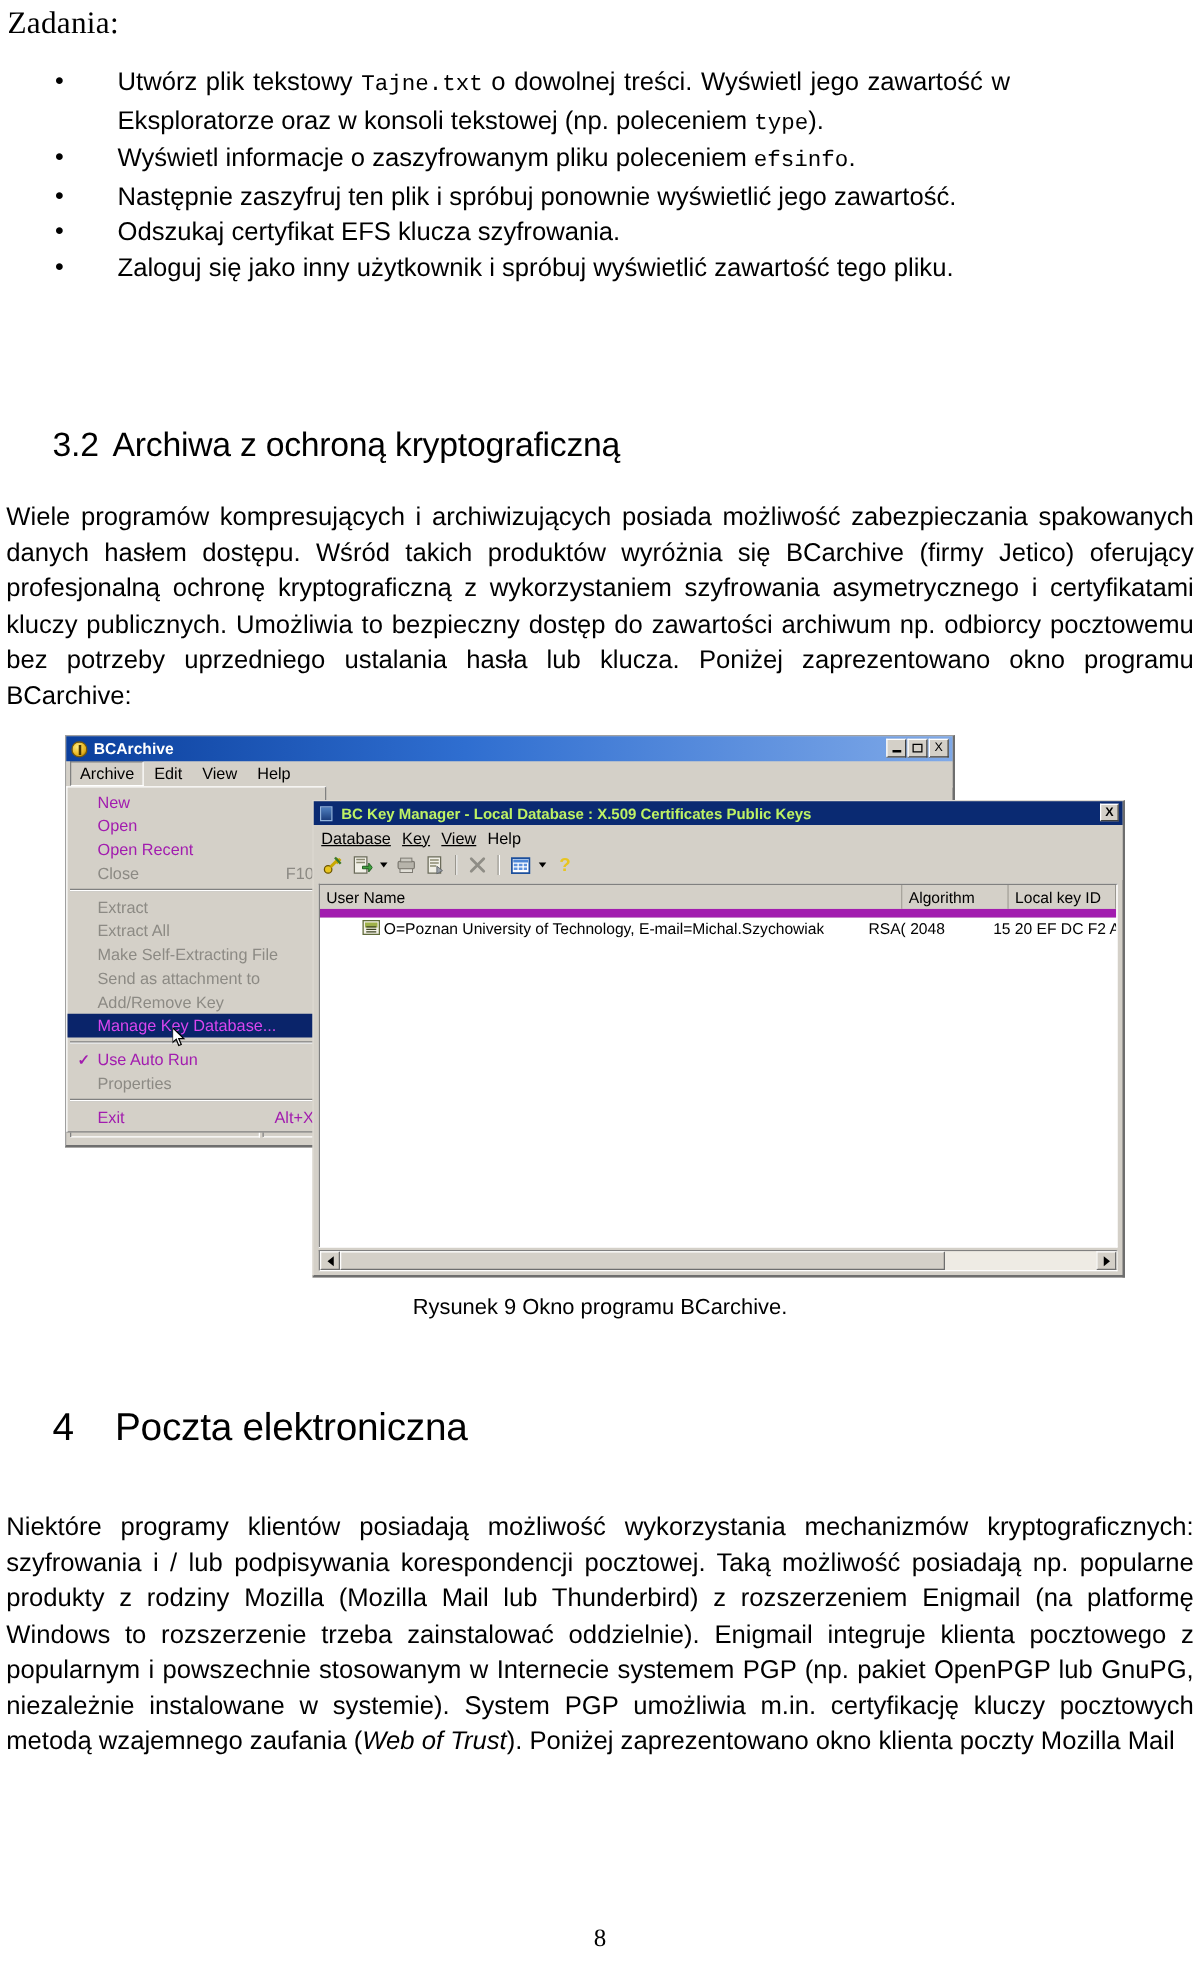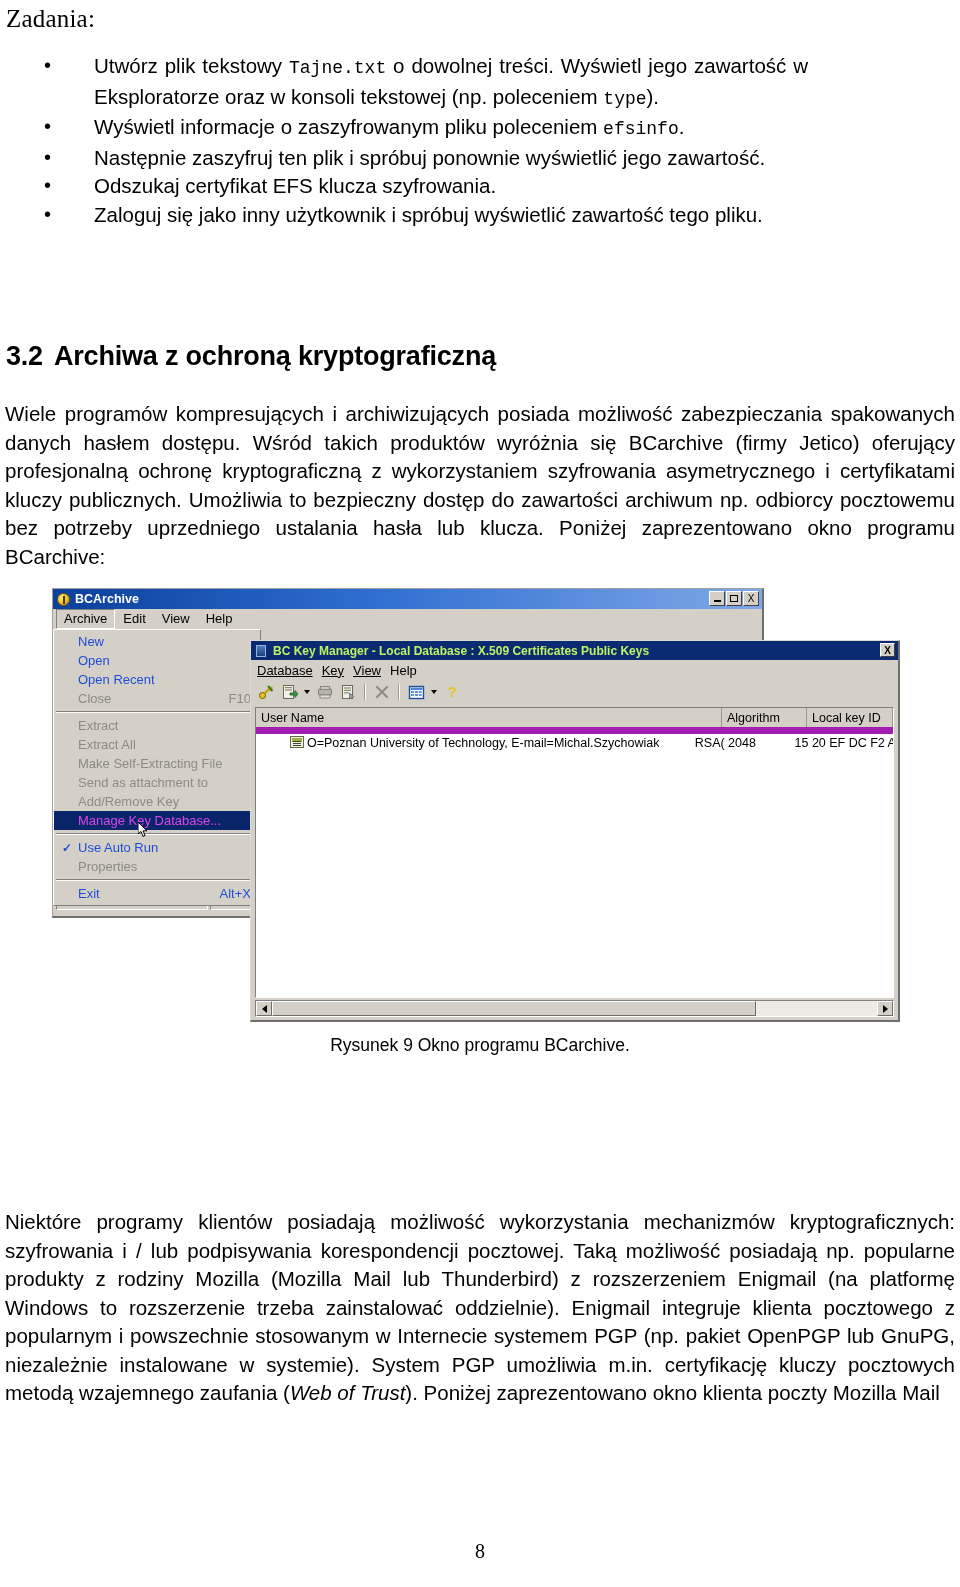--- a/index.html
+++ b/index.html
@@ -62,24 +62,25 @@
   }
   .task-item.wrap { text-align: justify; }
   .task-item.nowrap { text-align: left; }
   .mono {
     font-family: "Liberation Mono", monospace;
     font-size: 18px;
   }
 
   .sec-head {
     position: absolute;
-    font-weight: bold;
+    font-weight: normal;
     font-size: 27px;
     line-height: 32px;
     letter-spacing: -0.2px;
+    margin-left: 36px;
   }
   #sec32 { left: 6px; top: 340px; }
   #sec32 .num { display: inline-block; width: 48px; }
   #sec4  { left: 6px; top: 1126px; font-size: 31px; }
   #sec4 .num { display: inline-block; width: 50px; }
 
   .para {
     position: absolute;
     left: 5px;
     width: 950px;
@@ -224,21 +225,21 @@
   }
   .dd-item {
     position: relative;
     height: 19px;
     display: flex;
     align-items: center;
     font-size: 13px;
     padding-left: 24px;
     padding-right: 8px;
     white-space: nowrap;
-    color: #1d4ed8;
+    color: #a21caf;
   }
   .dd-item.disabled { color: #8c8a84; }
   .dd-item.sel {
     background: #0a246a;
     color: #d946ef;
   }
   .dd-item .accel {
     position: absolute;
     right: 9px;
     font-size: 13px;
@@ -712,17 +713,18 @@
           </span>
         <span class="sb-btn">
             <span class="tri-r"></span>
           </span>
       </div>
     </div>
   </div>
 
   <div class="fig-caption">Rysunek 9 Okno programu BCarchive.</div>
 
+  <div class="sec-head" id="sec4"><span class="num">4</span><span>Poczta elektroniczna</span></div>
 
   <div class="para" id="para-poczta"><span>Niektóre programy klientów posiadają możliwość wykorzystania mechanizmów kryptograficznych: szyfrowania i / lub podpisywania korespondencji pocztowej. Taką możliwość posiadają np. popularne produkty z rodziny Mozilla (Mozilla Mail lub Thunderbird) z rozszerzeniem Enigmail (na platformę Windows to rozszerzenie trzeba zainstalować oddzielnie). Enigmail integruje klienta pocztowego z popularnym i powszechnie stosowanym w Internecie systemem PGP (np. pakiet OpenPGP lub GnuPG, niezależnie instalowane w systemie). System PGP umożliwia m.in. certyfikację kluczy pocztowych metodą wzajemnego zaufania (</span><i>Web of Trust</i><span>). Poniżej zaprezentowano okno klienta poczty Mozilla Mail</span></div>
 
   <div class="page-number">8</div>
 </div>
 
 </body></html>

